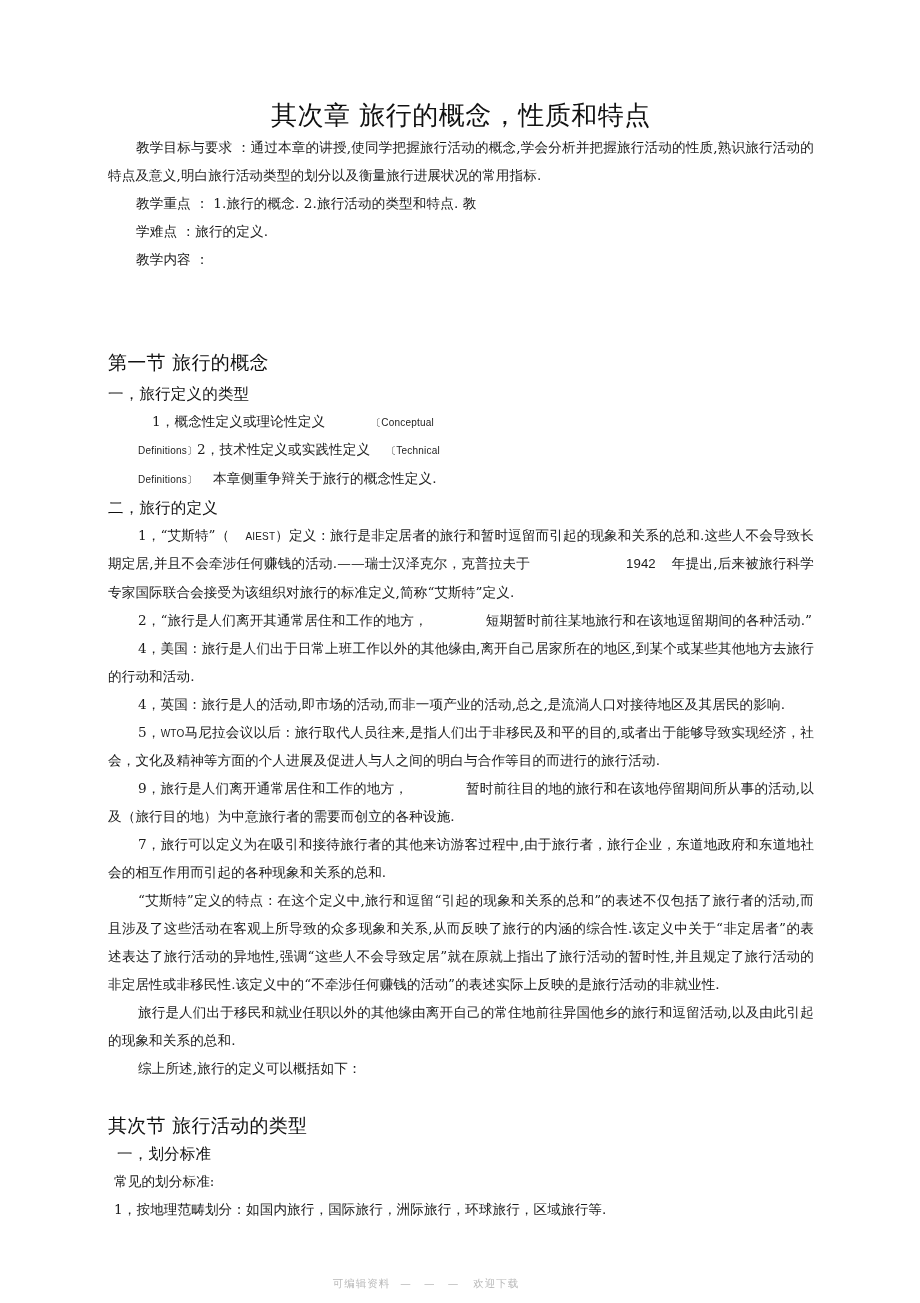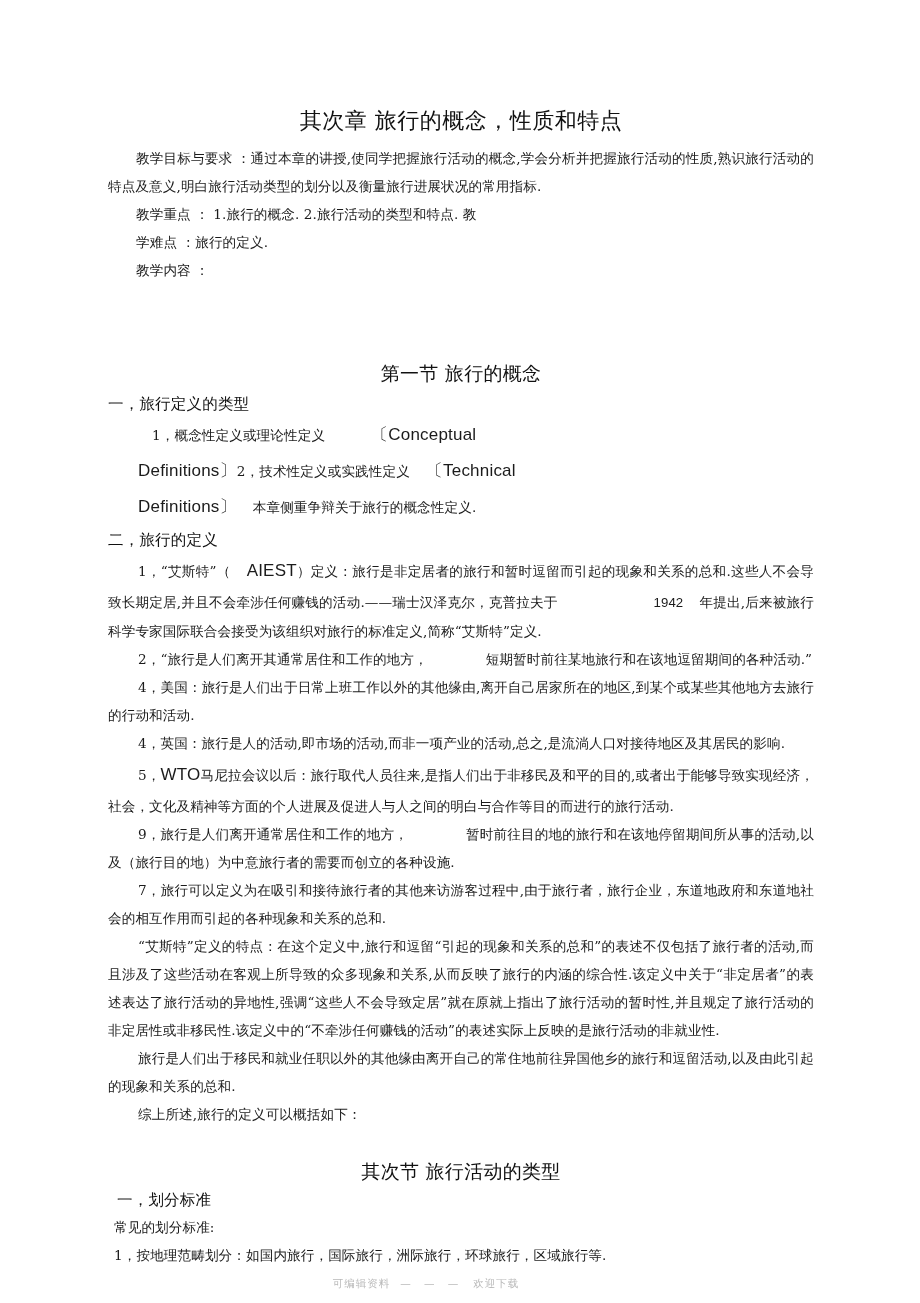--- a/index.html
+++ b/index.html
@@ -28,31 +28,31 @@
   .body-wrap {
     position: absolute;
     left: 108px;
     top: 0;
     width: 706px;
   }
 
   
   .doc-title {
     text-align: center;
-    font-size: 22px;
+    font-size: 26px;
     font-weight: normal;
     letter-spacing: 0.5px;
-    margin: 8px;
+    margin: 0;
     padding-top: 98px;
     line-height: 1.35;
     color: #111;
   }
 
   .section-title {
-    text-align: center;
+    text-align: left;
     font-size: 19px;
     font-weight: normal;
     letter-spacing: 0.3px;
     line-height: 1.4;
     color: #111;
   }
   .section-title.s1 { margin: 42px 0 6px 0; }
   .section-title.s2 { margin: 30px 0 4px 0; }
 
   .subhead {
@@ -94,21 +94,21 @@
   }
   .defblock p.first { text-indent: 14px; }
 
   .gap-wide { display: inline-block; width: 46px; }
   .gap-mid  { display: inline-block; width: 58px; }
   .gap-big  { display: inline-block; width: 96px; }
   .gap-sm   { display: inline-block; width: 16px; }
 
   .lat {
     font-family: "Liberation Sans", sans-serif;
-    font-size: 17px;
+    font-size: 10px;
     letter-spacing: 0.2px;
   }
   .num {
     font-family: "Liberation Sans", sans-serif;
     font-size: 13.2px;
   }
 
   .blank-gap { height: 34px; }
 
   

